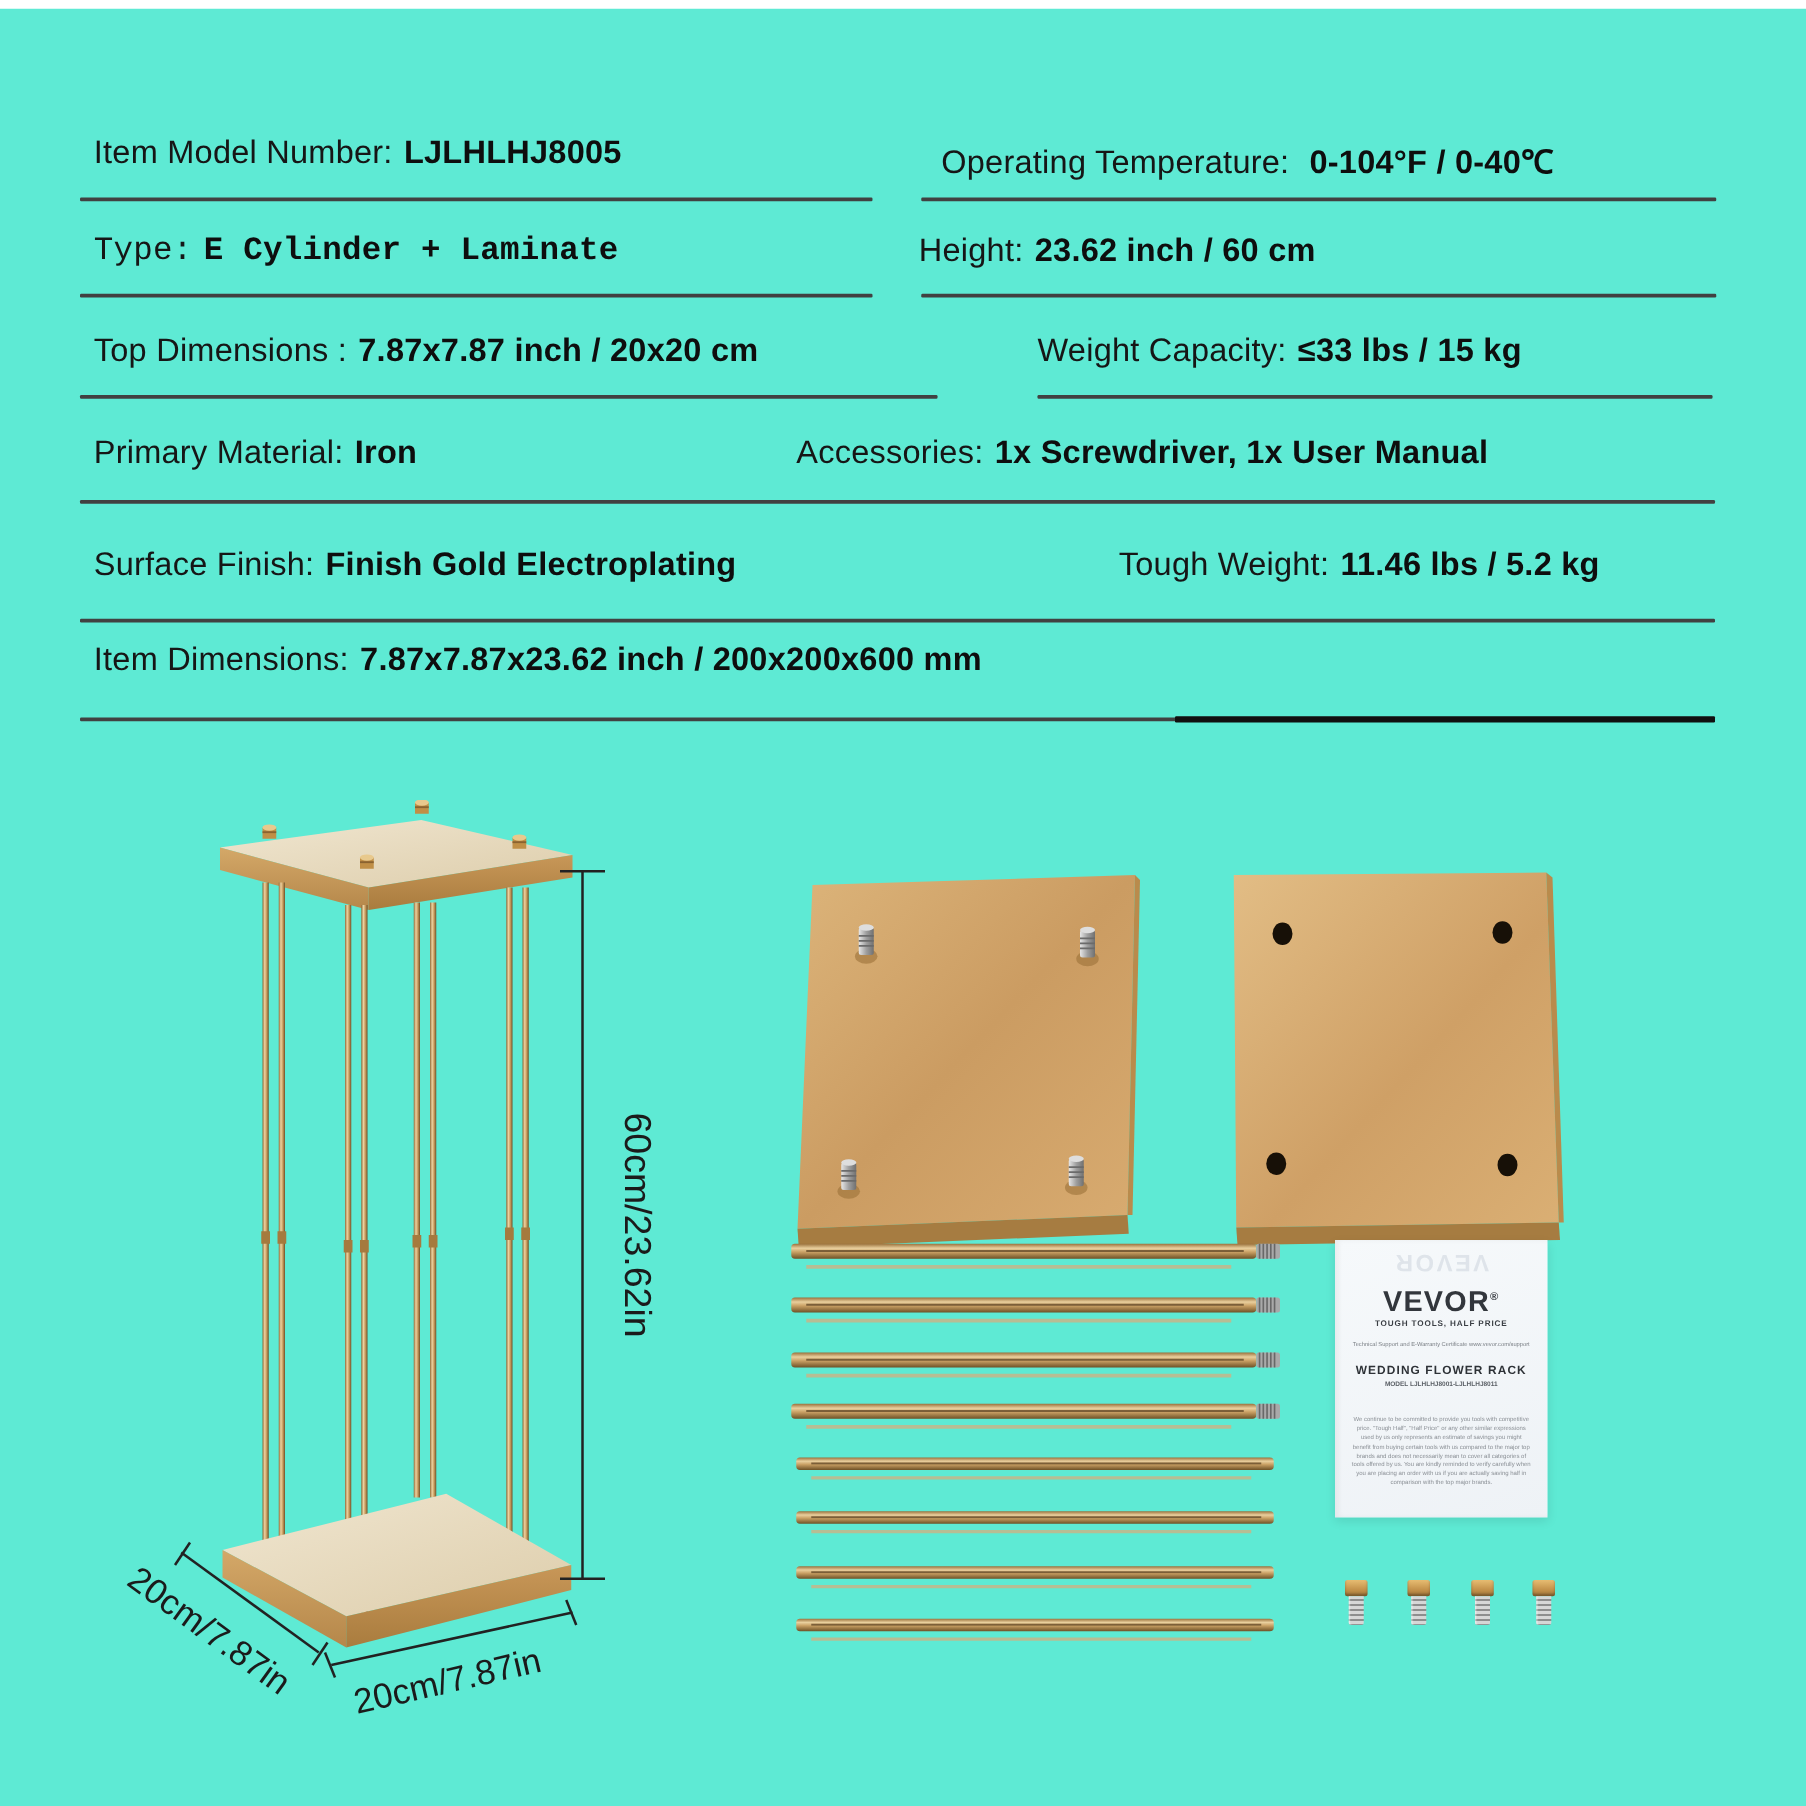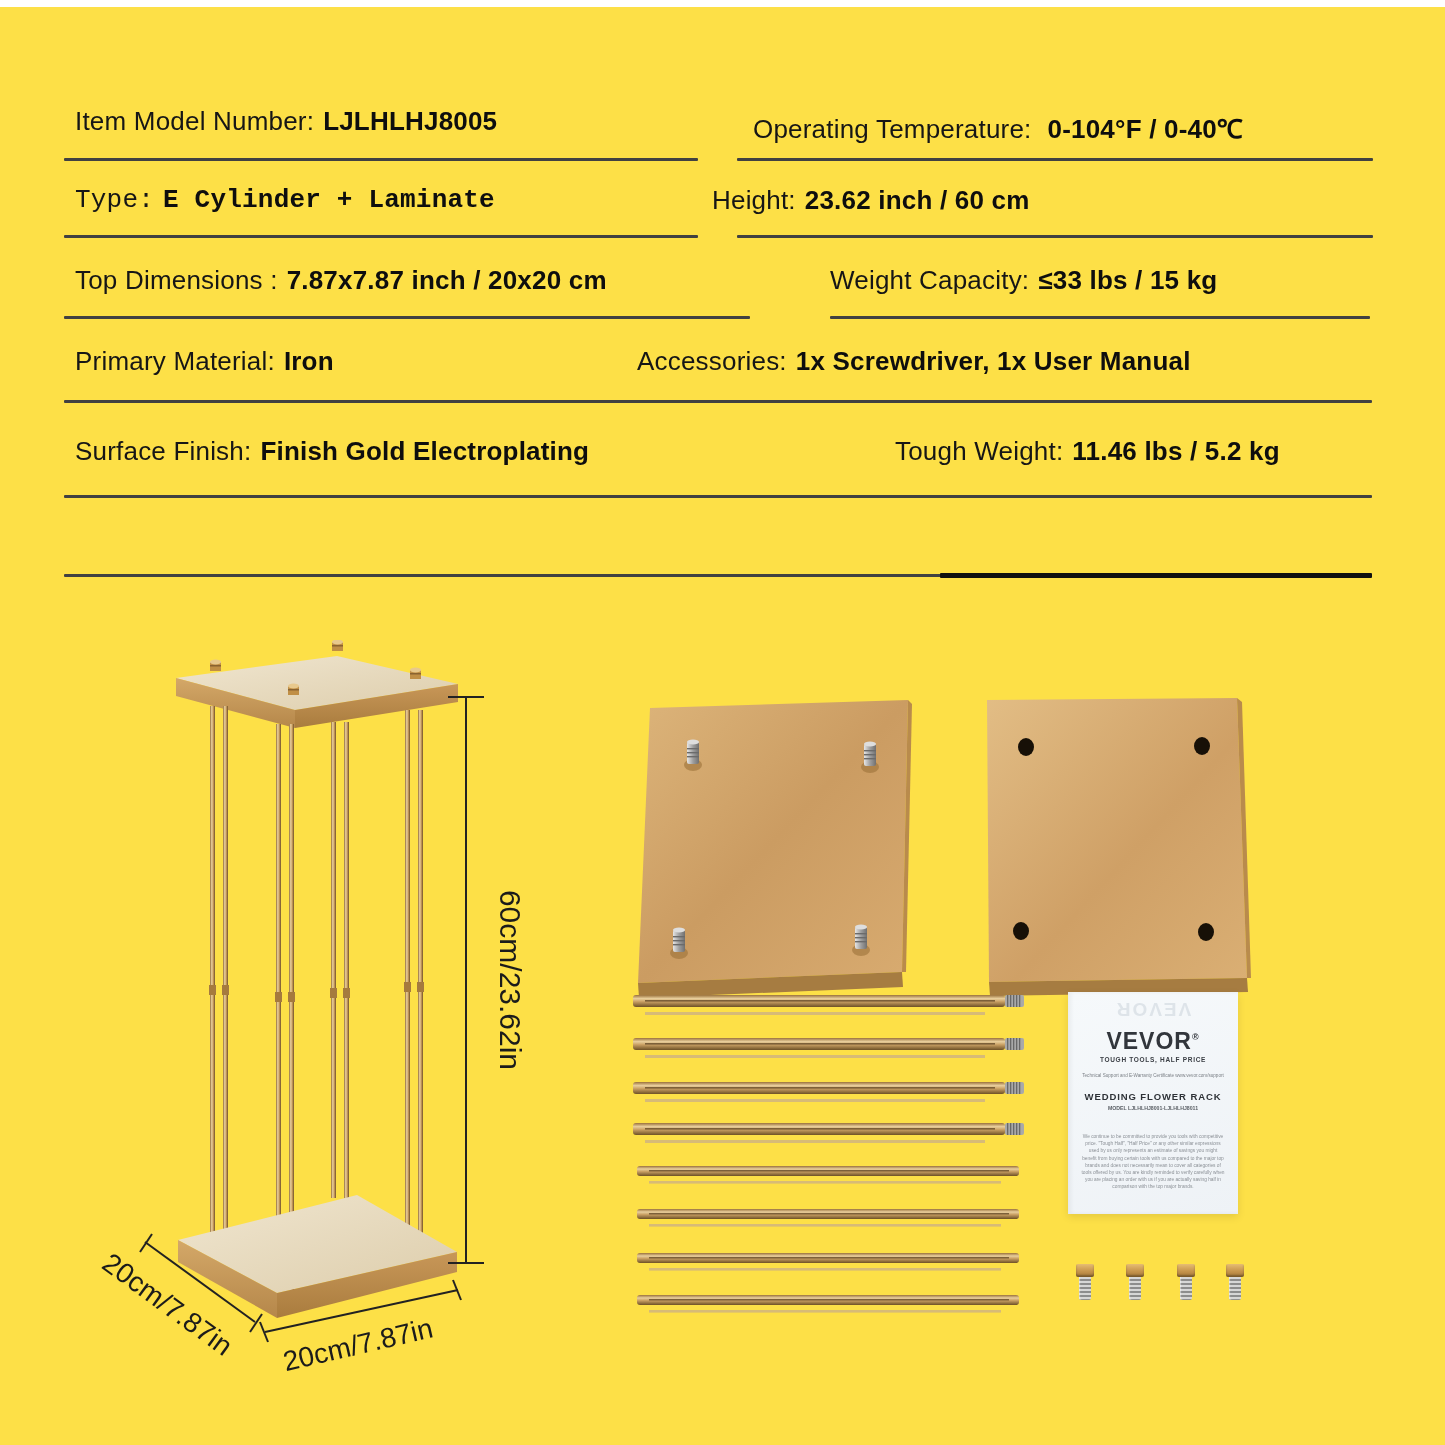--- a/index.html
+++ b/index.html
@@ -1,18 +1,18 @@
 <!DOCTYPE html>
 <html><head>
 <meta charset="utf-8">
 <style>
   html,body{margin:0;padding:0;background:#e8e8e8;}
   .canvas{
     position:relative;width:1445px;height:1445px;overflow:hidden;
-    background:#fde047;
+    background:#5eead4;
     font-family:"Liberation Sans", sans-serif;color:#141414;
   }
   .top-strip{position:absolute;left:0;top:0;width:1445px;height:7px;background:#ffffff;}
 
   
   .spec-cell{position:absolute;white-space:nowrap;font-size:26px;letter-spacing:.2px;}
   .lbl{font-weight:400;color:#161616;}
   .val{font-weight:700;color:#0e0e0e;margin-left:9px;}
   .hline{position:absolute;height:3px;background:#414141;border-radius:1px;}
   .hline.dark{height:5px;background:#101010;}
@@ -52,21 +52,21 @@
   </div>
   <div class="spec-cell" style="left:753px;top:110px;">
     <span class="lbl">Operating Temperature:</span><span class="val" style="margin-left:16px;">0-104°F / 0-40℃</span>
   </div>
   <div class="hline" style="left:64px;top:158px;width:634px;"></div>
   <div class="hline" style="left:737px;top:158px;width:636px;"></div>
 
   <div class="spec-cell" style="left:75px;top:185px;font-family:Liberation Mono, monospace;">
     <span class="lbl">Type:</span><span class="val">E Cylinder + Laminate</span>
   </div>
-  <div class="spec-cell" style="left:712px;top:185px;">
+  <div class="spec-cell" style="left:735px;top:185px;">
     <span class="lbl">Height:</span><span class="val">23.62 inch / 60 cm</span>
   </div>
   <div class="hline" style="left:64px;top:235px;width:634px;"></div>
   <div class="hline" style="left:737px;top:235px;width:636px;"></div>
 
   <div class="spec-cell" style="left:75px;top:265px;">
     <span class="lbl">Top Dimensions :</span><span class="val">7.87x7.87 inch / 20x20 cm</span>
   </div>
   <div class="spec-cell" style="left:830px;top:265px;">
     <span class="lbl">Weight Capacity:</span><span class="val">≤33 lbs / 15 kg</span>
@@ -83,20 +83,23 @@
   <div class="hline" style="left:64px;top:400px;width:1308px;"></div>
 
   <div class="spec-cell" style="left:75px;top:436px;">
     <span class="lbl">Surface Finish:</span><span class="val">Finish Gold Electroplating</span>
   </div>
   <div class="spec-cell" style="left:895px;top:436px;">
     <span class="lbl">Tough Weight:</span><span class="val">11.46 lbs / 5.2 kg</span>
   </div>
   <div class="hline" style="left:64px;top:495px;width:1308px;"></div>
 
+  <div class="spec-cell" style="left:75px;top:512px;">
+    <span class="lbl">Item Dimensions:</span><span class="val">7.87x7.87x23.62 inch / 200x200x600 mm</span>
+  </div>
   <div class="hline" style="left:64px;top:574px;width:1308px;"></div>
   <div class="hline dark" style="left:940px;top:573px;width:432px;"></div>
 
   <svg class="abs" style="left:60px;top:640px;" width="470" height="745" viewBox="0 0 470 745">
     <defs>
       <linearGradient id="gTop" x1="0" y1="0" x2="1" y2="1">
         <stop offset="0" stop-color="#f0e6d0"></stop>
           <stop offset="1" stop-color="#ddcdab"></stop>
       </linearGradient>
       <linearGradient id="gEdgeL" x1="0" y1="0" x2="0" y2="1">

